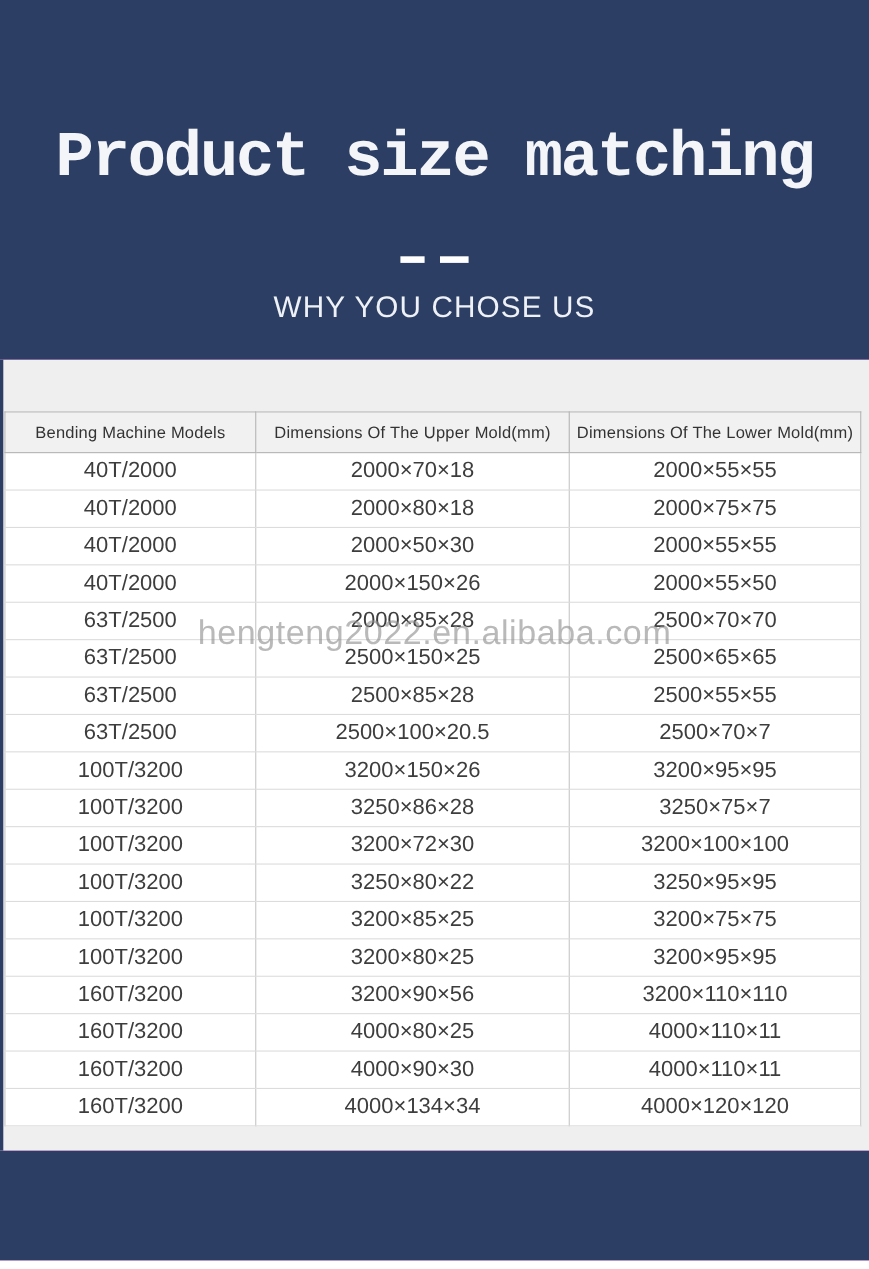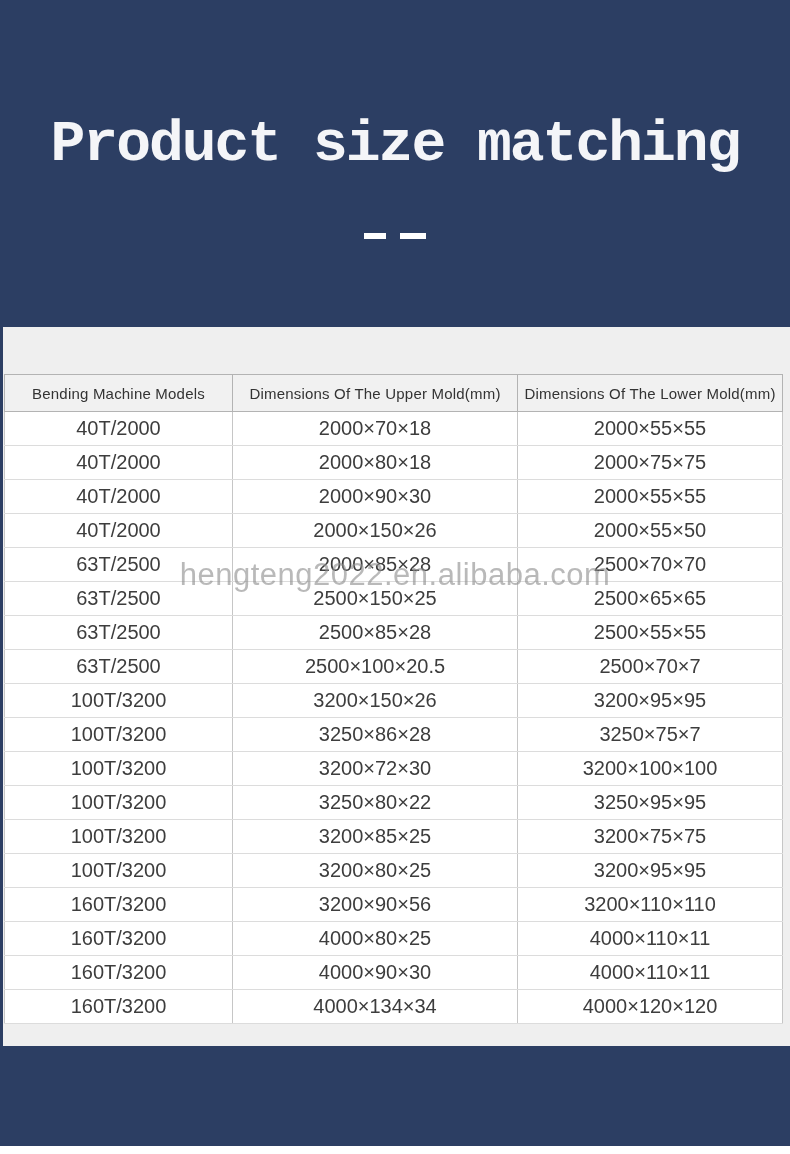--- a/index.html
+++ b/index.html
@@ -129,20 +129,21 @@
 </head>
 <body>
 
 <div class="page">
 
   <header class="hero">
     <h1 class="hero-title">Product size matching</h1>
     <div class="dashes">
       <span class="dash dash-long"></span><span class="dash dash-short"></span>
     </div>
+    <div class="hero-subtitle">WHY YOU CHOSE US</div>
   </header>
 
   <section class="table-section">
     <div class="left-strip"></div>
 
     <table class="size-table">
       <colgroup>
         <col style="width:228px">
         <col style="width:285px">
         <col style="width:265px">
@@ -160,21 +161,21 @@
             <td>2000×70×18</td>
             <td>2000×55×55</td>
           </tr>
           <tr>
             <td>40T/2000</td>
             <td>2000×80×18</td>
             <td>2000×75×75</td>
           </tr>
           <tr>
             <td>40T/2000</td>
-            <td>2000×90×30</td>
+            <td>2000×50×30</td>
             <td>2000×55×55</td>
           </tr>
           <tr>
             <td>40T/2000</td>
             <td>2000×150×26</td>
             <td>2000×55×50</td>
           </tr>
           <tr>
             <td>63T/2500</td>
             <td>2000×85×28</td>

